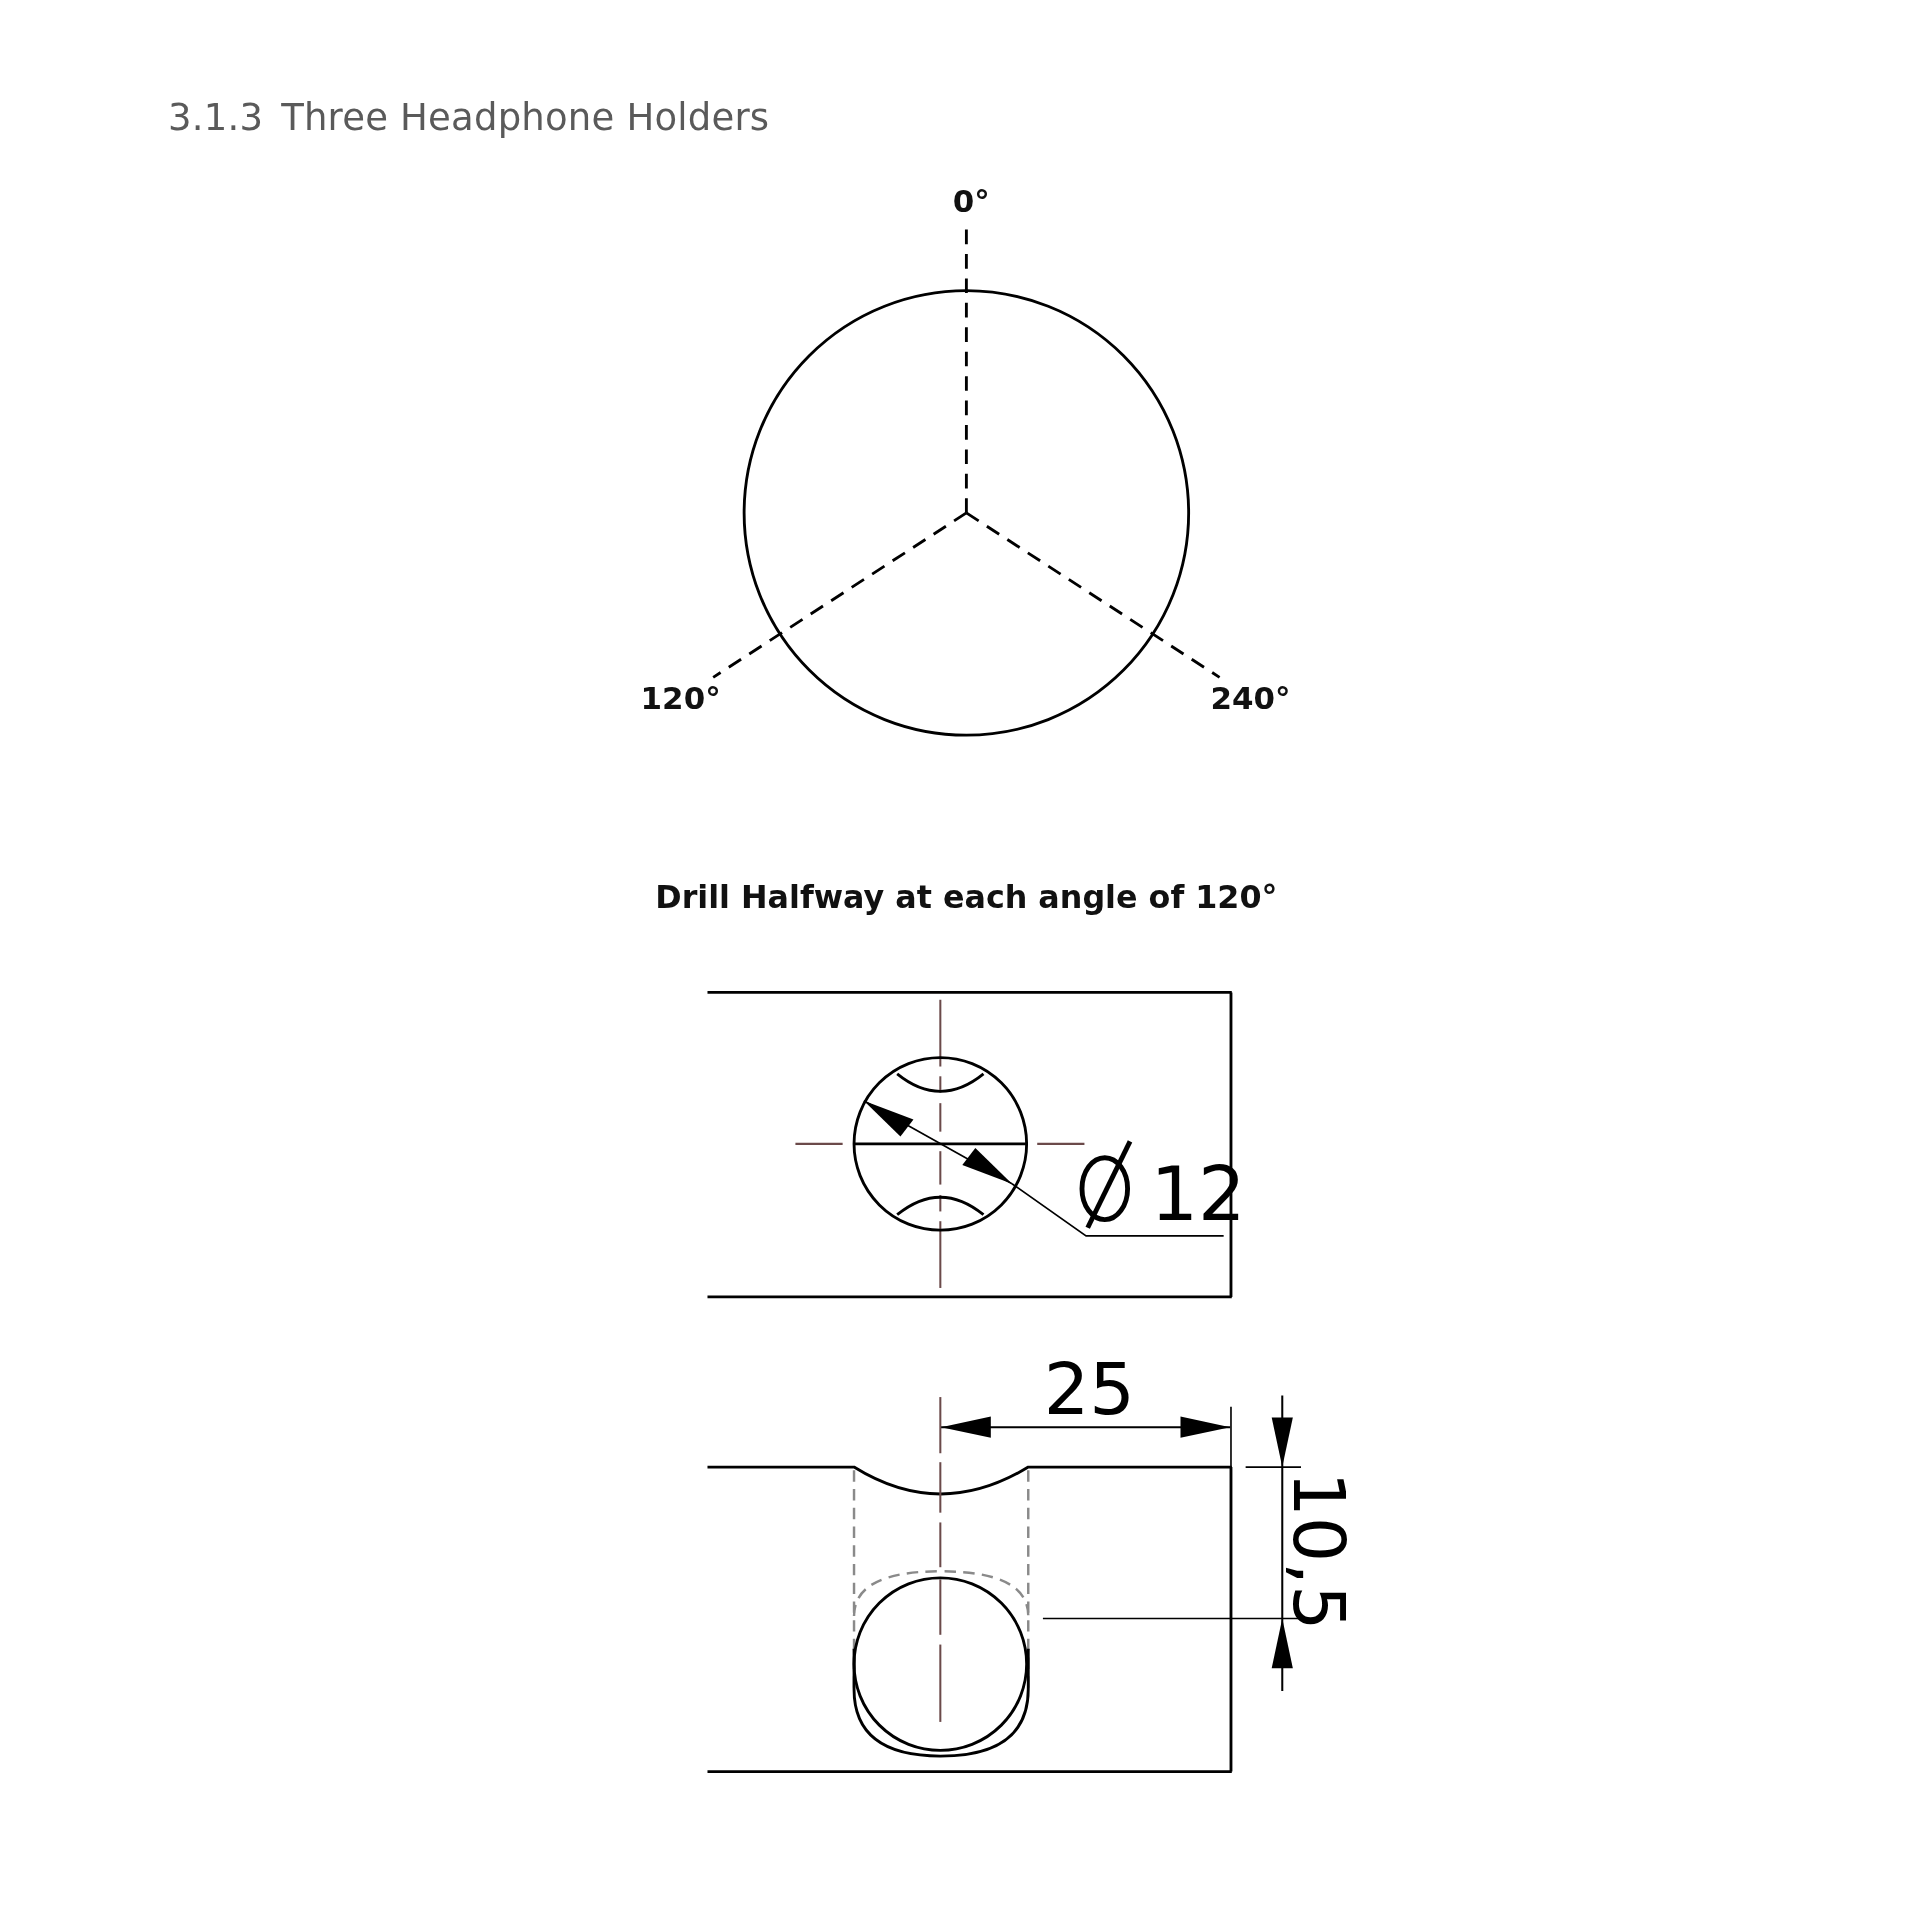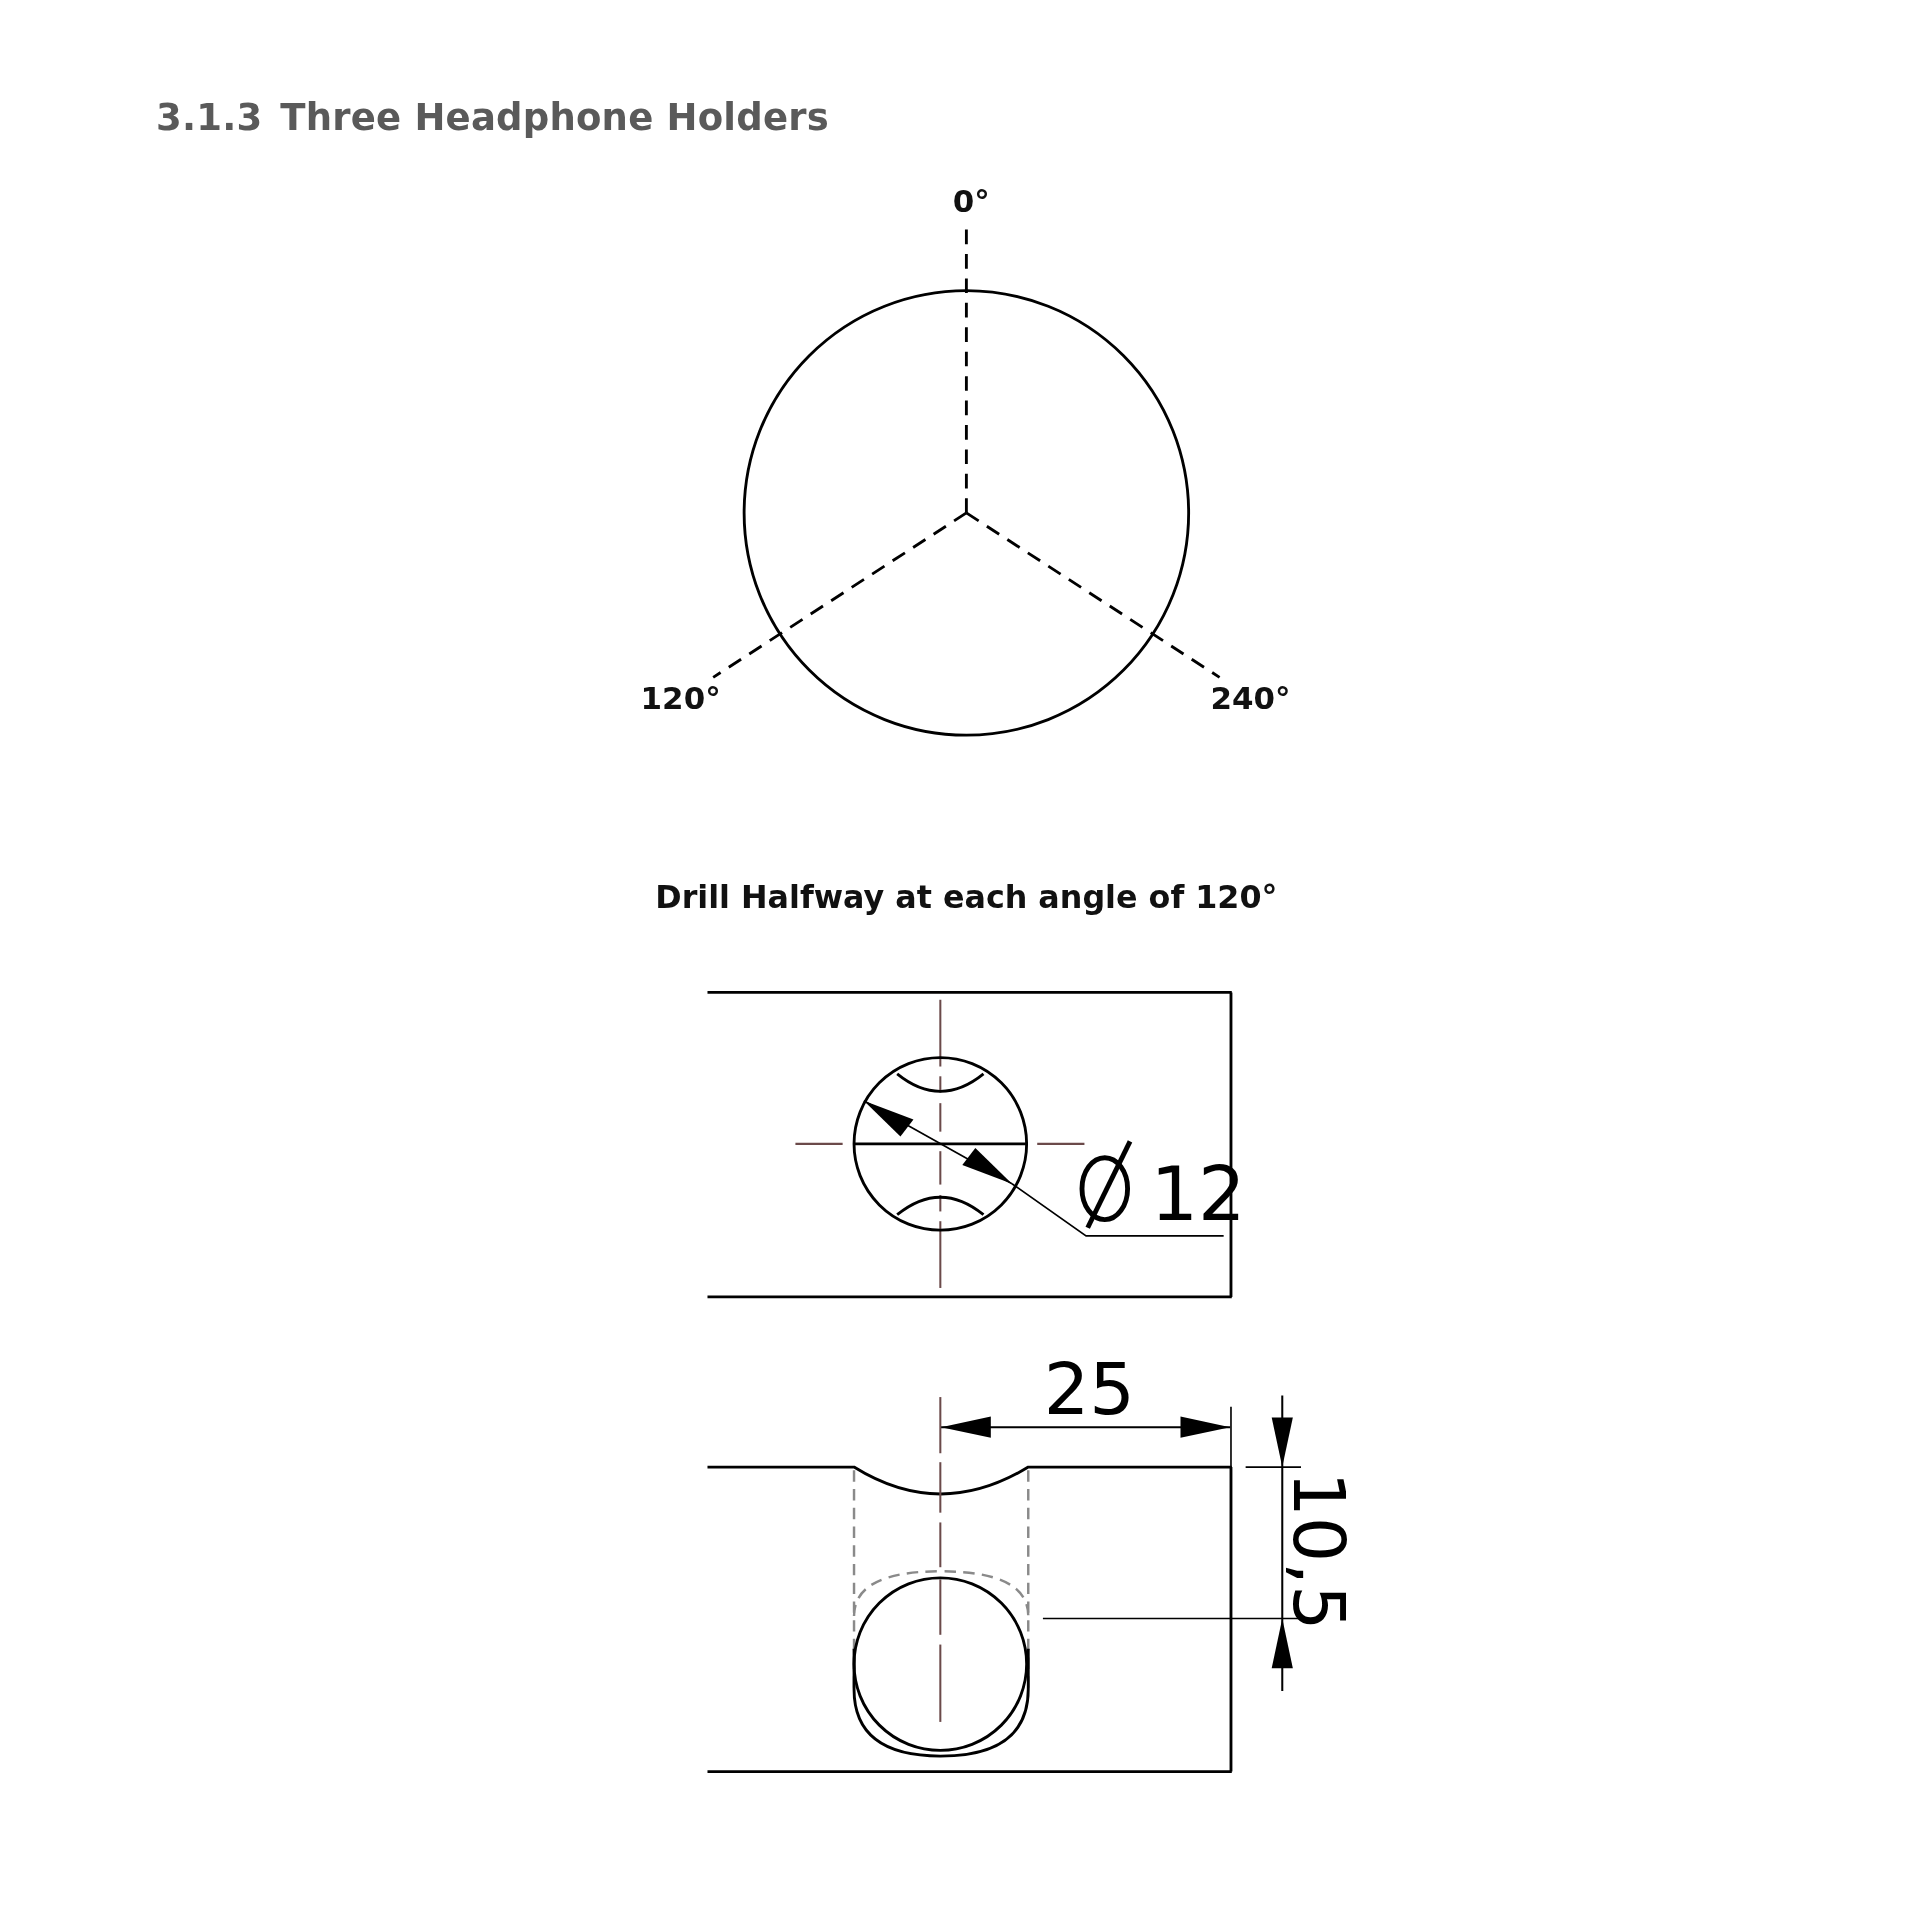--- a/index.html
+++ b/index.html
@@ -1,19 +1,19 @@
 <!DOCTYPE html>
 <html style="font-size:13px"><head>
   <meta charset="utf-8">
   <style>
     html, body { margin: 0; padding: 0; background: #ffffff; }
     body { width: 1923px; height: 1923px; position: relative; overflow: hidden; }
     .heading {
-      position: absolute; left: 156px; top: 96px;
-      font-family: "DejaVu Sans", sans-serif; font-weight: bold;
+      position: absolute; left: 168px; top: 96px;
+      font-family: "DejaVu Sans", sans-serif; font-weight: normal;
       font-size: 37px; color: #5a5a5a; letter-spacing: 0.2px; white-space: nowrap;
     }
     .heading .num { margin-right: 18px; }
     svg.drawing { position: absolute; left: 0; top: 0; }
     .lbl { font-family: "DejaVu Sans", sans-serif; font-weight: bold; fill: #111; }
     .dim { font-family: "DejaVu Sans", sans-serif; fill: #000; }
   </style>
 </head>
 <body>
 

